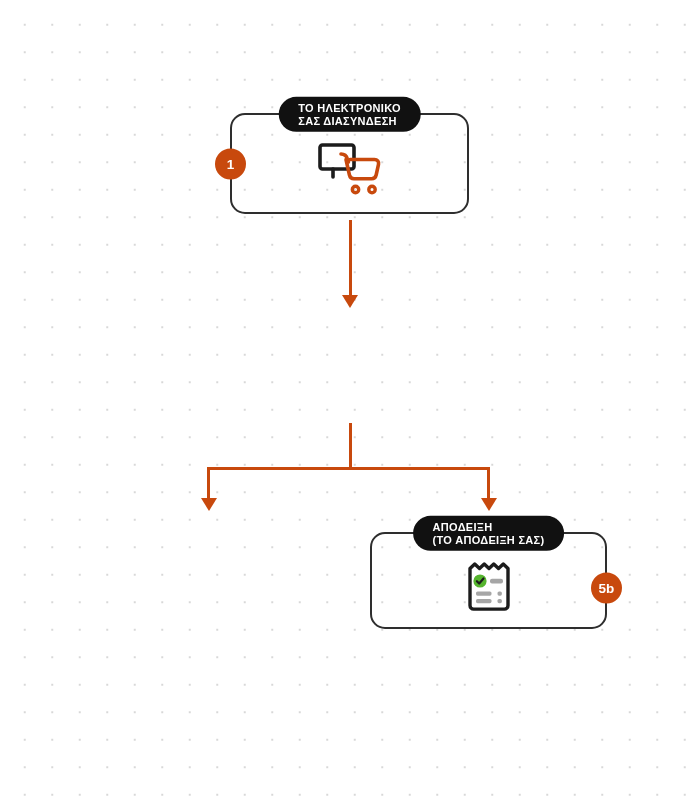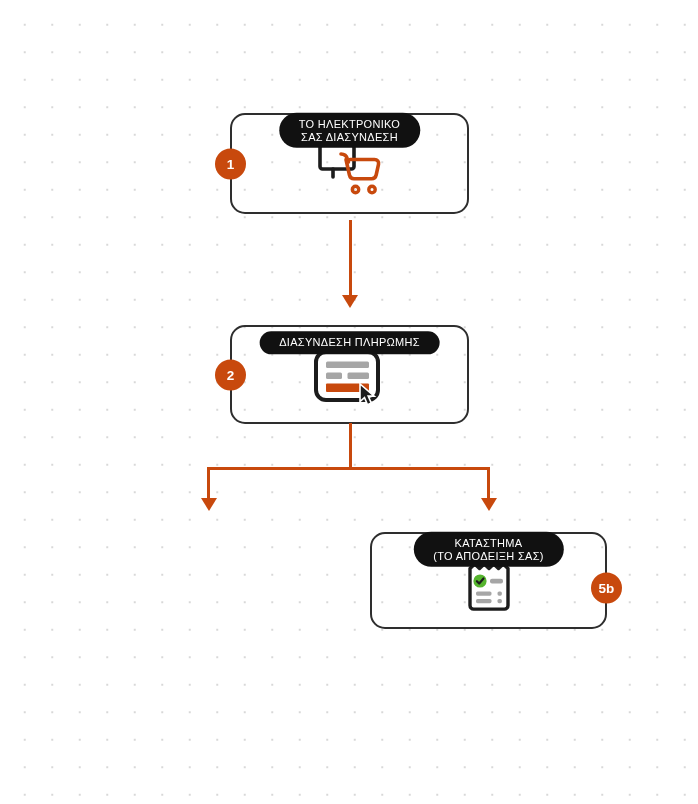--- a/index.html
+++ b/index.html
@@ -27,30 +27,30 @@
     justify-content:center;
   }
   .node-1{left:230px;top:113px;width:235px;height:97px;}
   .node-2{left:230px;top:325px;width:235px;height:95px;}
   .node-3a{left:93px;top:532px;width:230px;height:93px;}
   .node-3b{left:370px;top:532px;width:233px;height:93px;}
   .node .icon-wrap{margin-top:10px;line-height:0;}
   
   .pill{
     position:absolute;
-    left:50%;top:16px;
+    left:50%;top:0;
     transform:translate(-50%,-52%);
     background:#111111;
     color:#ffffff;
     border-radius:30px;
     padding:5px 20px;
     font-size:11px;
-    font-weight:normal;
+    font-weight:bold;
     letter-spacing:.3px;
-    text-align:center;
+    text-align:left;
     white-space:nowrap;
     line-height:12.5px;
     z-index:3;
   }
   .pill span{display:block;}
   
   .badge{
     position:absolute;
     width:31px;height:31px;
     border-radius:50%;
@@ -111,42 +111,25 @@
         <g fill="none" stroke="#c8490d" stroke-width="3.6" stroke-linecap="round" stroke-linejoin="round">
           <path d="M24 12 c3.6 0 5.5 1.7 6.4 5 l1 3"></path>
           <path d="M33 17.5 h24.5 c2.8 0 4.6 2 4 4.8 l-2.3 10.6 c-.5 2.3 -2.2 3.8 -4.6 3.8 H37 c-2.4 0 -4.1 -1.5 -4.6 -3.8 L29 17.5"></path>
           <circle cx="38.5" cy="47.5" r="3.2" stroke-width="3.4"></circle>
           <circle cx="55" cy="47.5" r="3.2" stroke-width="3.4"></circle>
         </g>
       </svg>
     </div>
   </div>
 
-  <div class="node node-2">
-    <div class="pill">
-      <span>ΔΙΑΣΥΝΔΕΣΗ ΠΛΗΡΩΜΗΣ</span>
-      <span></span>
-    </div>
-    <div class="badge badge-left">2</div>
-    <div class="icon-wrap">
-      <svg width="74" height="62" viewBox="0 0 74 62">
-        <rect x="3" y="3" width="62" height="48" rx="10" fill="#ffffff" stroke="#1c1c1c" stroke-width="4"></rect>
-        <rect x="13" y="12.5" width="43" height="6.5" rx="1.5" fill="#a6a6a6"></rect>
-        <rect x="13" y="23.5" width="16" height="6.5" rx="1.5" fill="#a6a6a6"></rect>
-        <rect x="34.5" y="23.5" width="21.5" height="6.5" rx="1.5" fill="#a6a6a6"></rect>
-        <rect x="13" y="34.5" width="43" height="8.5" rx="1" fill="#c8490d"></rect>
-        <path d="M47 35 v17.5 l4.5 -3.9 3 7.1 3.8 -1.6 -3.1 -7 h6 Z" fill="#1c1c1c" stroke="#ffffff" stroke-width="1.6"></path>
-      </svg>
-    </div>
-  </div>
 
 
   <div class="node node-3b">
     <div class="pill">
-      <span>ΚΑΤΑΣΤΗΜΑ</span>
+      <span>ΑΠΟΔΕΙΞΗ</span>
       <span>(ΤΟ ΑΠΟΔΕΙΞΗ ΣΑΣ)</span>
     </div>
     <div class="badge badge-right badge-low">5b</div>
     <div class="icon-wrap">
       <svg width="48" height="52" viewBox="0 0 48 52">
         <path d="M5 8.5 l4.75 -4.5 4.75 4.5 4.75 -4.5 4.75 4.5 4.75 -4.5 4.75 4.5 4.75 -4.5 4.75 4.5 V45.5 a3.6 3.6 0 0 1 -3.6 3.6 H8.6 A3.6 3.6 0 0 1 5 45.5 Z" fill="#ffffff" stroke="#1c1c1c" stroke-width="3.4" stroke-linejoin="round"></path>
         <circle cx="15" cy="21" r="6.6" fill="#55b42e"></circle>
         <path d="M11.9 21.2 l2.3 2.3 4.3 -5" fill="none" stroke="#1c1c1c" stroke-width="2.2" stroke-linecap="round" stroke-linejoin="round"></path>
         <rect x="25" y="18.8" width="13" height="4.6" rx="2" fill="#a6a6a6"></rect>
         <rect x="11" y="31.5" width="15.5" height="4.2" rx="1.6" fill="#a6a6a6"></rect>

